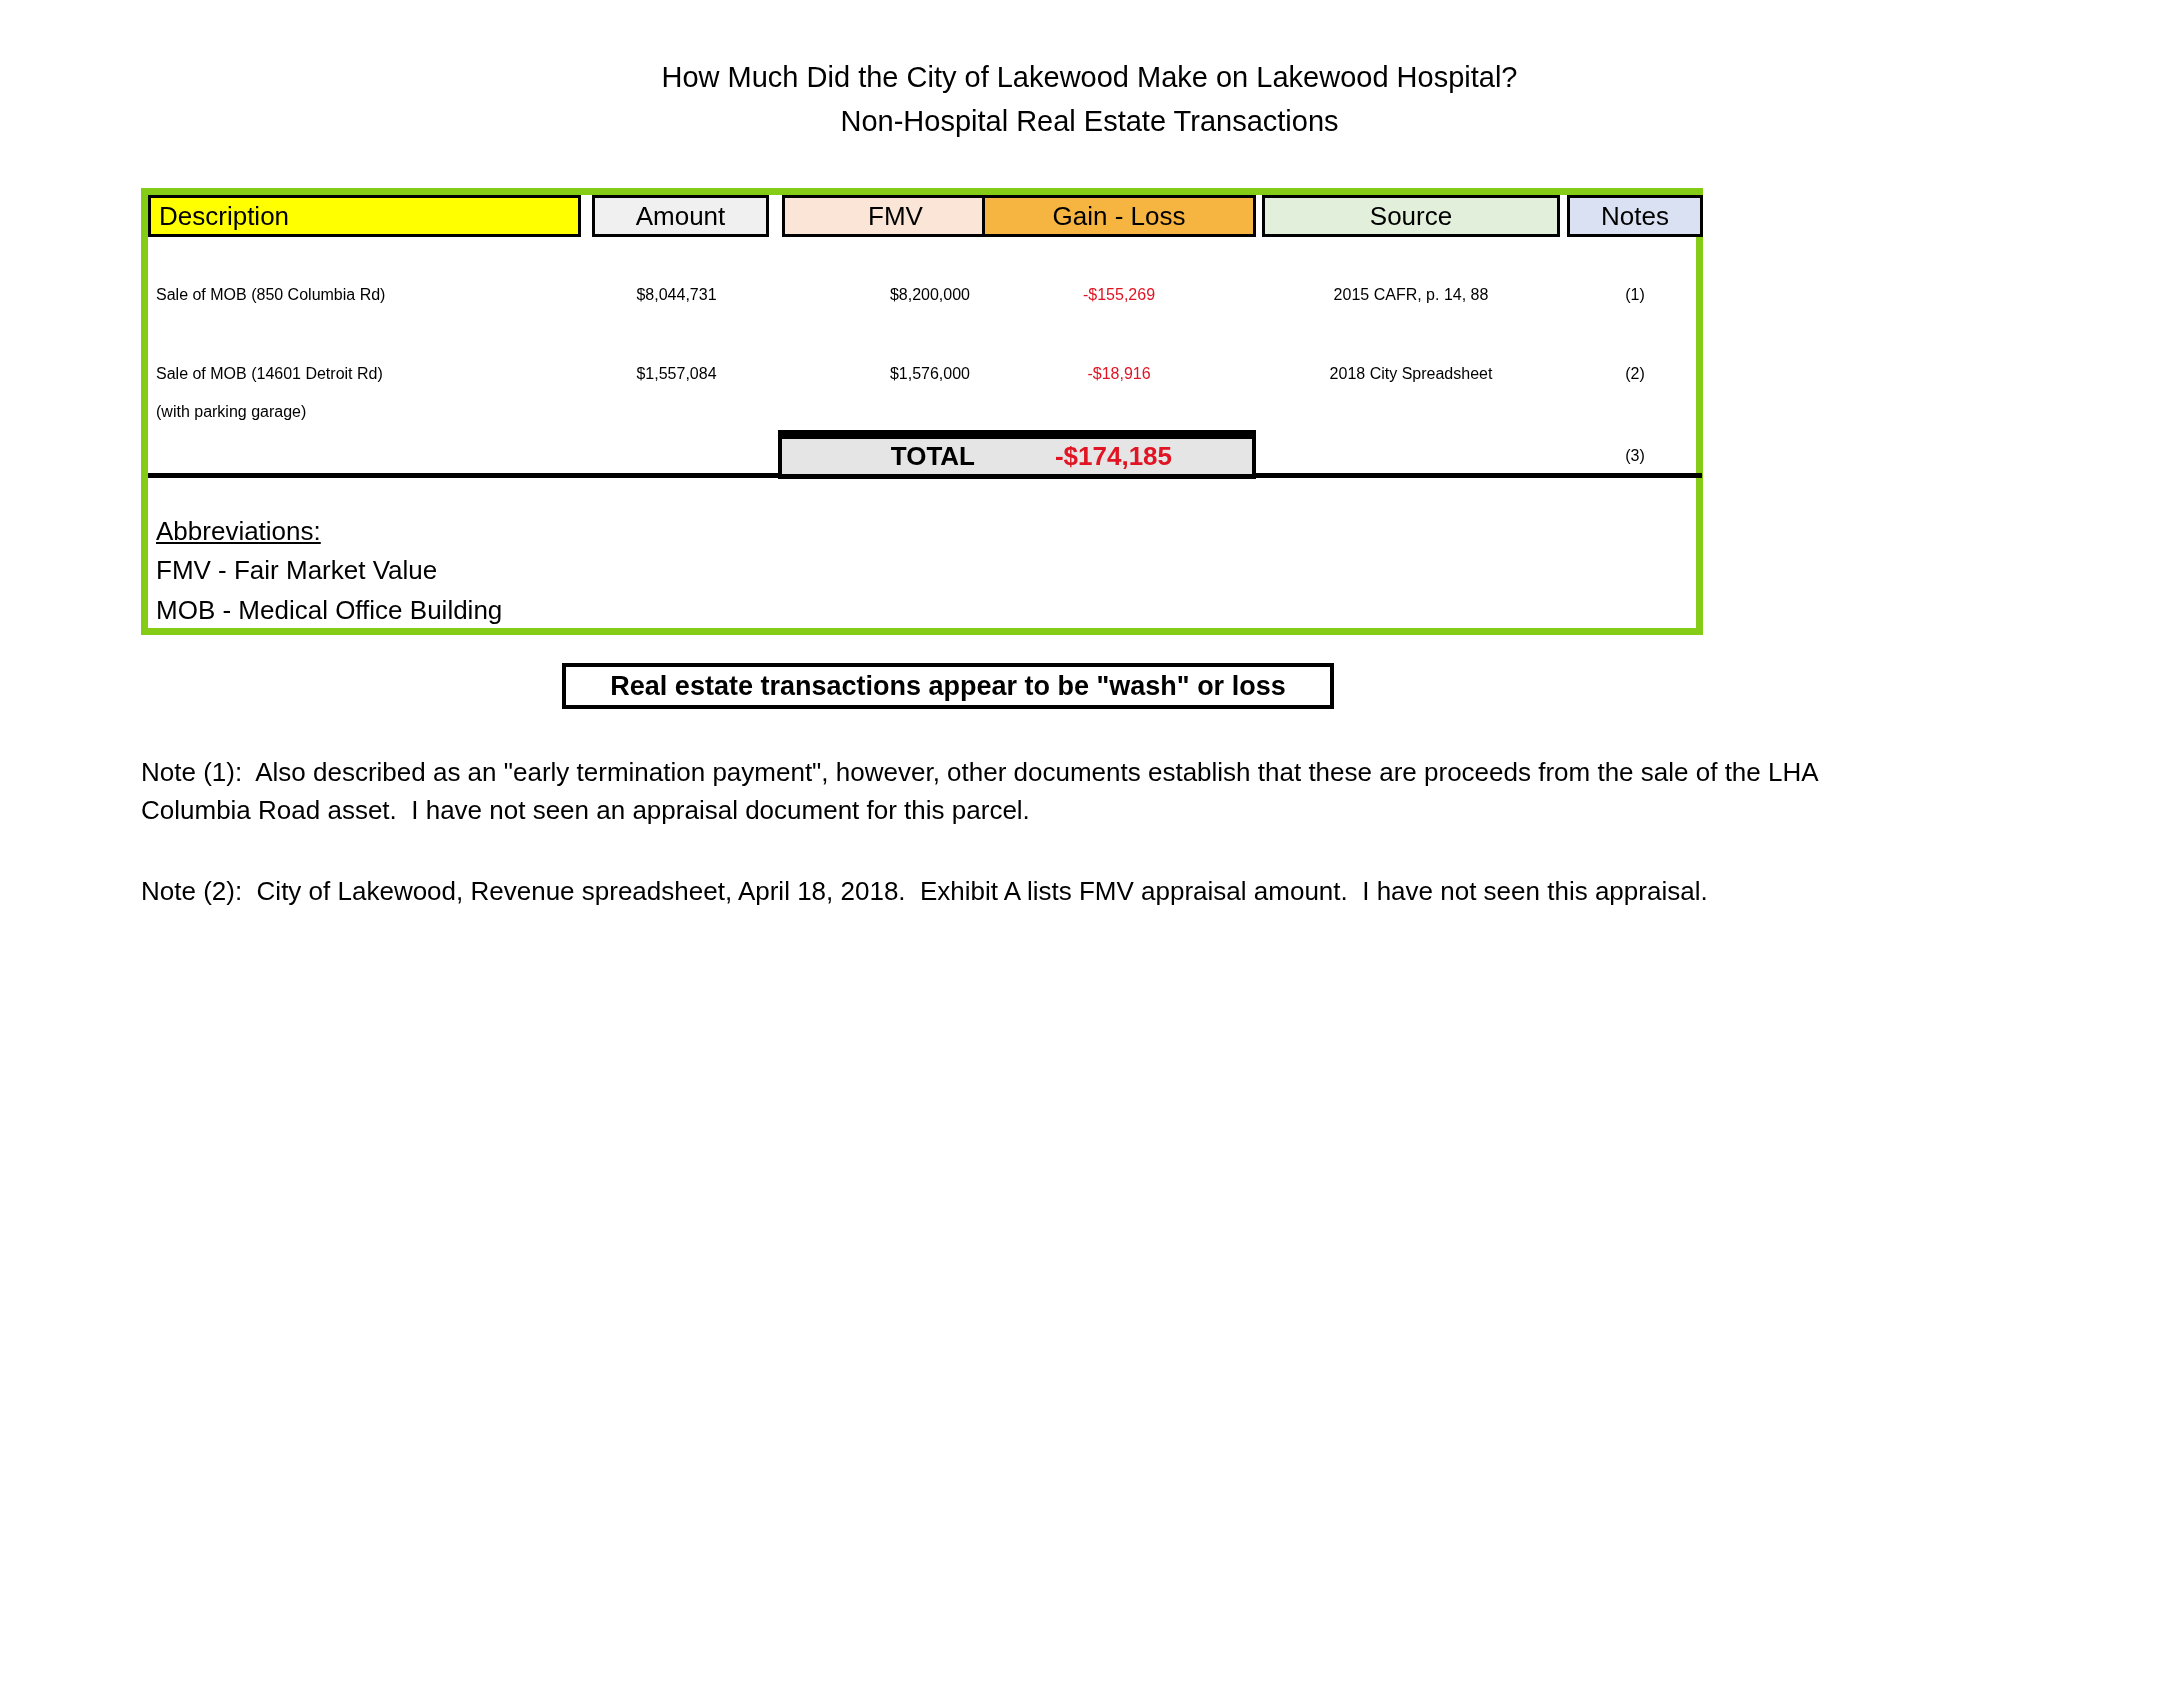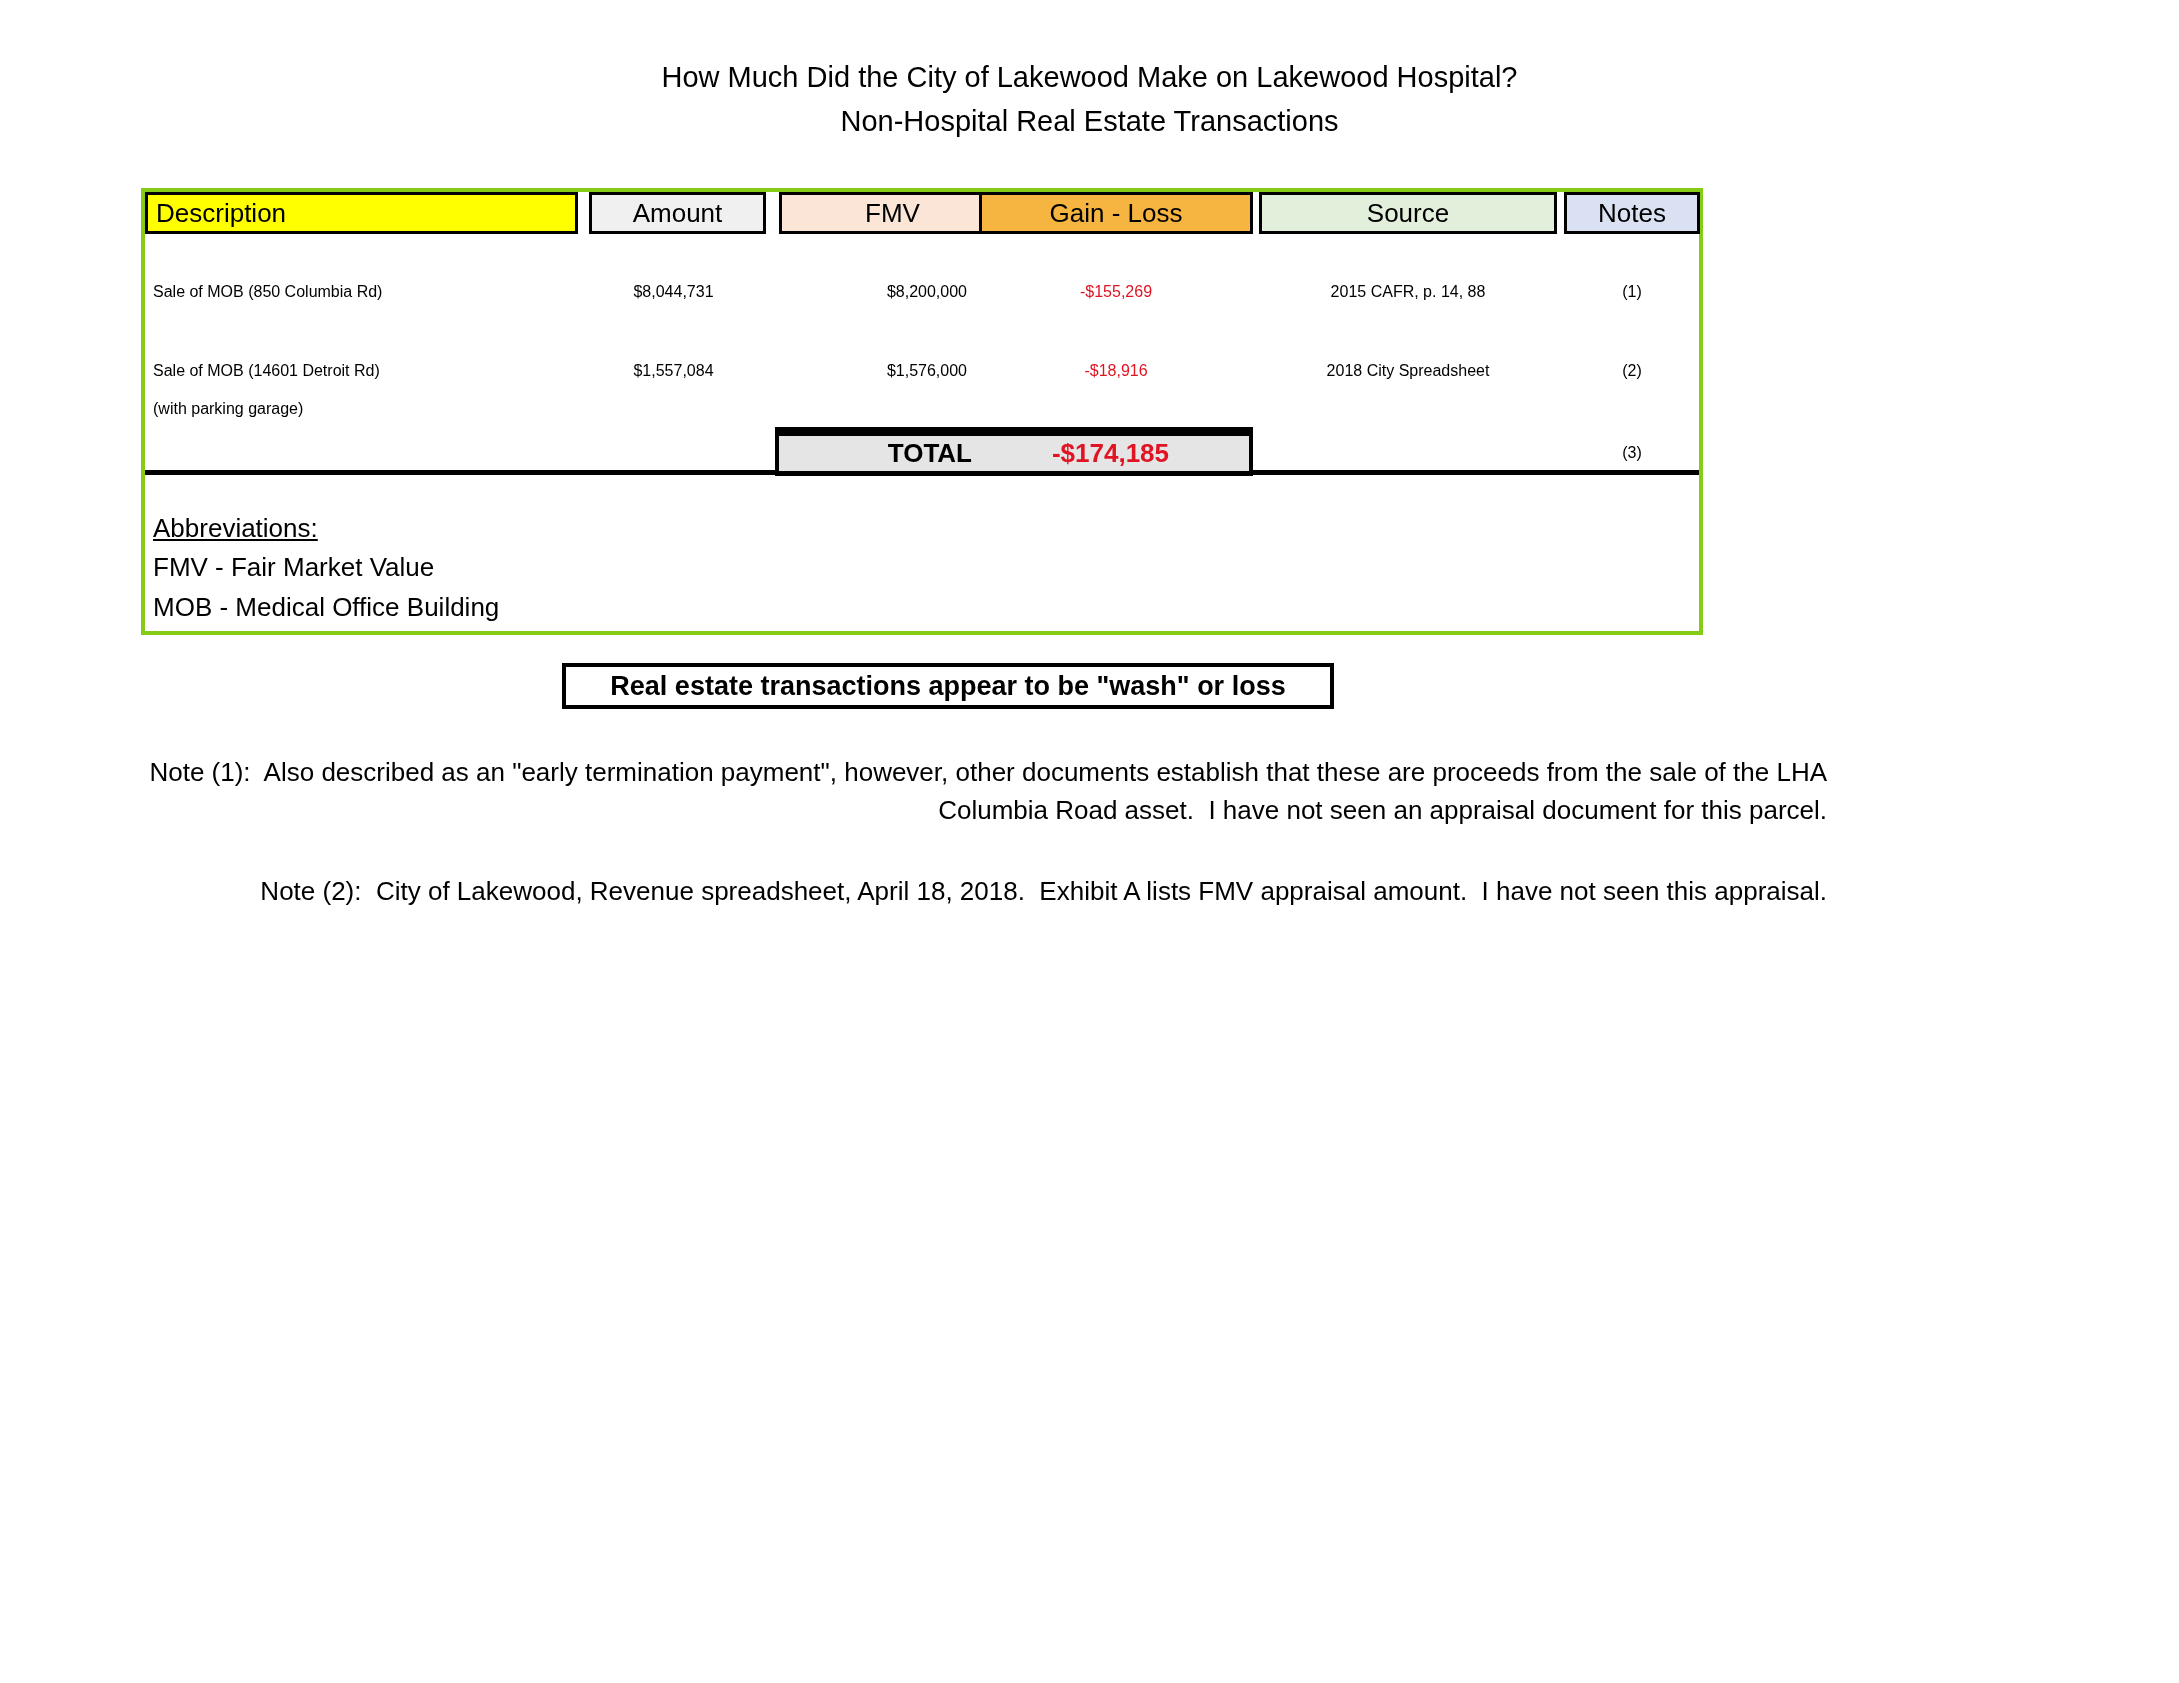--- a/index.html
+++ b/index.html
@@ -13,21 +13,21 @@
   .page { position: relative; width: 2179px; height: 1683px; background: #FFFFFF; }
 
   
   .title-block { position: absolute; top: 55px; left: 0; width: 2179px; text-align: center; }
   .title-line { font-size: 29px; line-height: 44px; }
 
   
   .table {
     position: absolute; left: 141px; top: 188px;
     width: 1562px; height: 447px;
-    border: 4px solid #84cc16; box-sizing: border-box;
+    border: 7px solid #84cc16; box-sizing: border-box;
     background: #FFFFFF;
   }
 
   
   .th {
     position: absolute; top: 0; height: 42px;
     border: 3px solid #000; box-sizing: border-box;
     display: flex; align-items: center; justify-content: center;
     font-size: 26px;
   }
@@ -76,24 +76,23 @@
   
   .callout {
     position: absolute; left: 562px; top: 663px; width: 772px; height: 46px;
     border: 4px solid #000; box-sizing: border-box;
     display: flex; align-items: center; justify-content: center;
     font-size: 27px; font-weight: bold; white-space: nowrap;
   }
 
   
   .note {
-    position: absolute; left: 124px; width: 1703px;
+    position: absolute; left: 141px; width: 1703px;
     font-size: 26px; line-height: 38px;
     white-space: pre-wrap;
-    text-align: right;
   }
   .note-1 { top: 753px; }
   .note-2 { top: 872px; }
   .note-3 { top: 951px; }
 </style>
 </head>
 <body>
 
 <div class="page">
 

